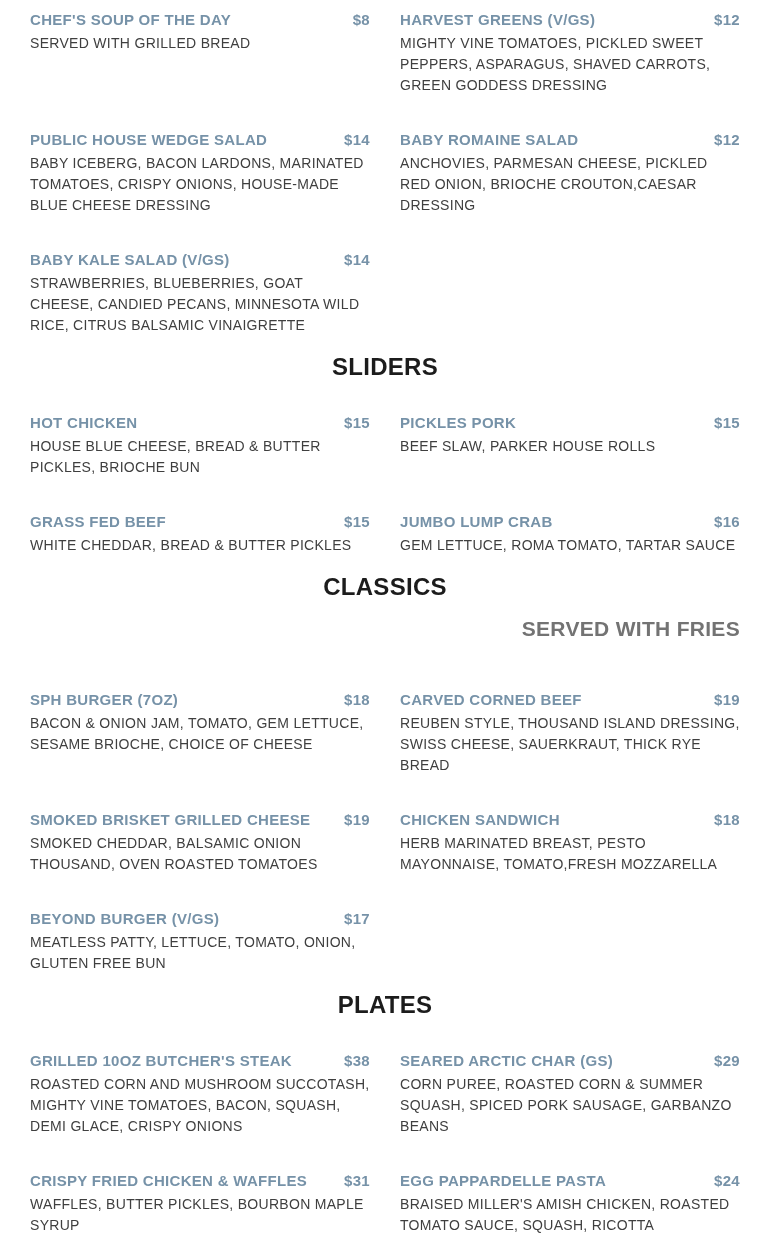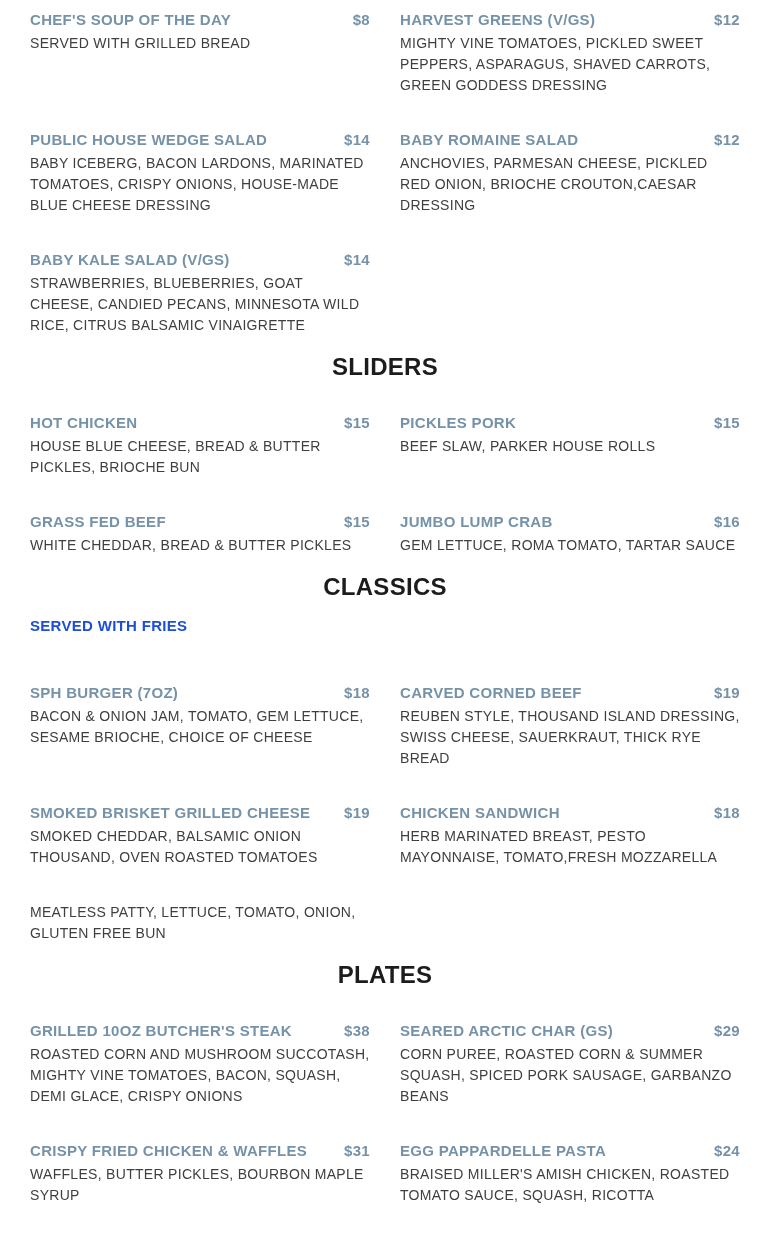--- a/index.html
+++ b/index.html
@@ -53,23 +53,23 @@
     text-align: center;
     color: #1c1c1c;
     font-size: 24px;
     font-weight: 700;
     letter-spacing: 0.3px;
     margin-top: 17px;
     margin-bottom: 30px;
   }
   .section-heading.has-sub { margin-bottom: 16px; }
   .section-subheading {
-    text-align: left;
-    color: #1d4ed8;
-    font-size: 15px;
+    text-align: right;
+    color: #737373;
+    font-size: 21px;
     font-weight: 700;
     letter-spacing: 0.3px;
     margin-bottom: 47px;
   }
 </style>
 </head>
 <body>
 
 <div class="menu-grid">
   <div class="menu-item">
@@ -166,20 +166,24 @@
     <div class="item-desc">SMOKED CHEDDAR, BALSAMIC ONION THOUSAND, OVEN ROASTED TOMATOES</div>
   </div>
   <div class="menu-item">
     <div class="item-head">
       <span class="item-name">CHICKEN SANDWICH</span>
       <span class="item-price">$18</span>
     </div>
     <div class="item-desc">HERB MARINATED BREAST, PESTO MAYONNAISE, TOMATO,FRESH MOZZARELLA</div>
   </div>
   <div class="menu-item">
+    <div class="item-head">
+      <span class="item-name">BEYOND BURGER (V/GS)</span>
+      <span class="item-price">$17</span>
+    </div>
     <div class="item-desc">MEATLESS PATTY, LETTUCE, TOMATO, ONION, GLUTEN FREE BUN</div>
   </div>
 </div>
 
 <div class="section-heading">PLATES</div>
 <div class="menu-grid">
   <div class="menu-item">
     <div class="item-head">
       <span class="item-name">GRILLED 10OZ BUTCHER'S STEAK</span>
       <span class="item-price">$38</span>

